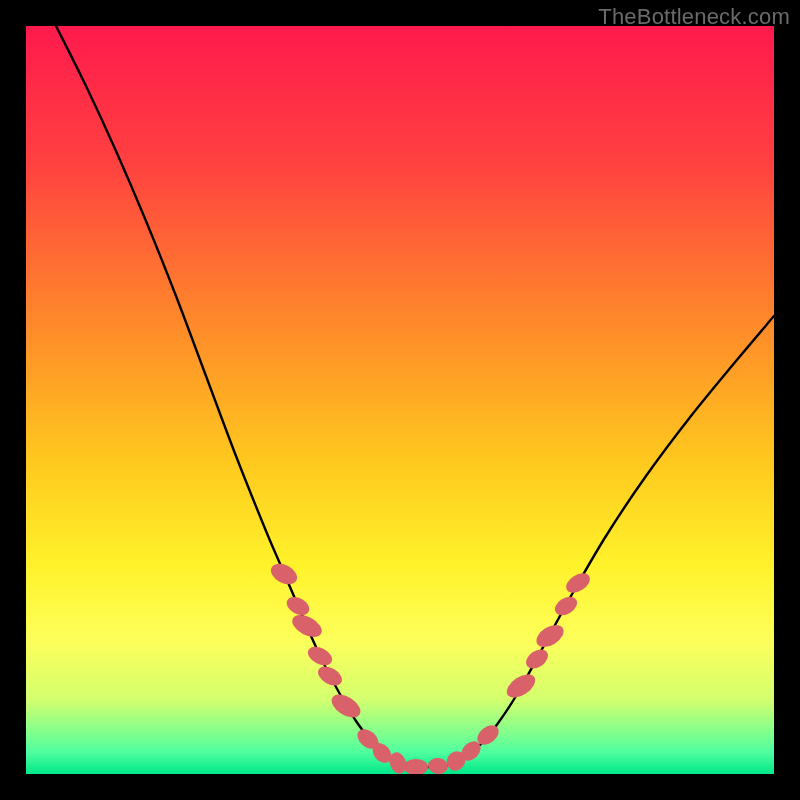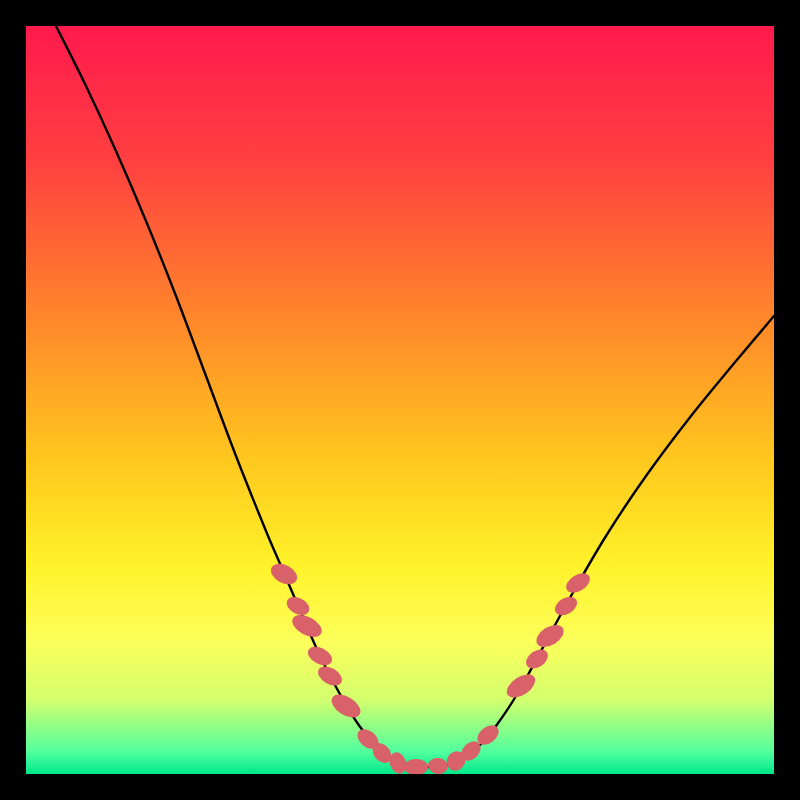--- a/index.html
+++ b/index.html
@@ -96,13 +96,14 @@
           <ellipse cx="495" cy="660" rx="9" ry="16" fill="#d9626a" transform="rotate(56 495 660)"></ellipse>
           <ellipse cx="511" cy="633" rx="8" ry="12" fill="#d9626a" transform="rotate(56 511 633)"></ellipse>
           <ellipse cx="524" cy="610" rx="9" ry="15" fill="#d9626a" transform="rotate(58 524 610)"></ellipse>
           <ellipse cx="540" cy="580" rx="8" ry="12" fill="#d9626a" transform="rotate(58 540 580)"></ellipse>
           <ellipse cx="552" cy="557" rx="8" ry="13" fill="#d9626a" transform="rotate(58 552 557)"></ellipse>
         </g>
     </svg>
 
   </div>
 
+  <div class="watermark">TheBottleneck.com</div>
 </div>
 
 </body></html>

